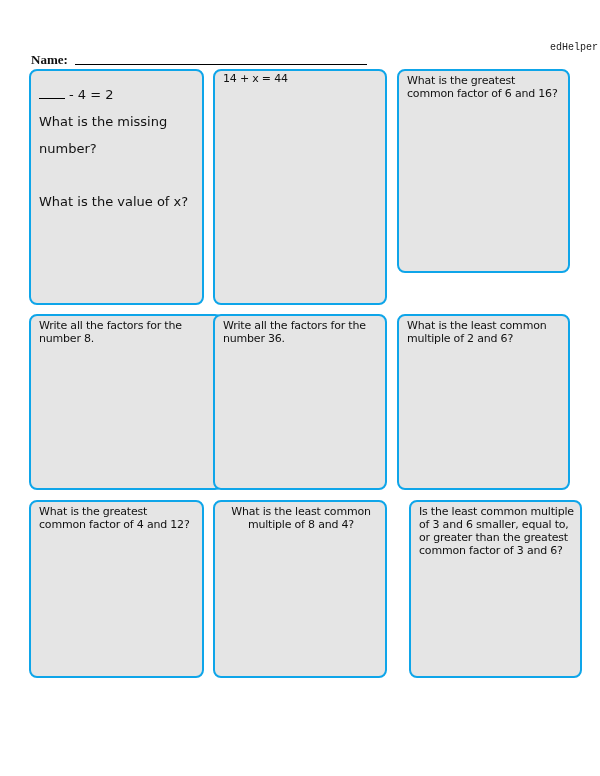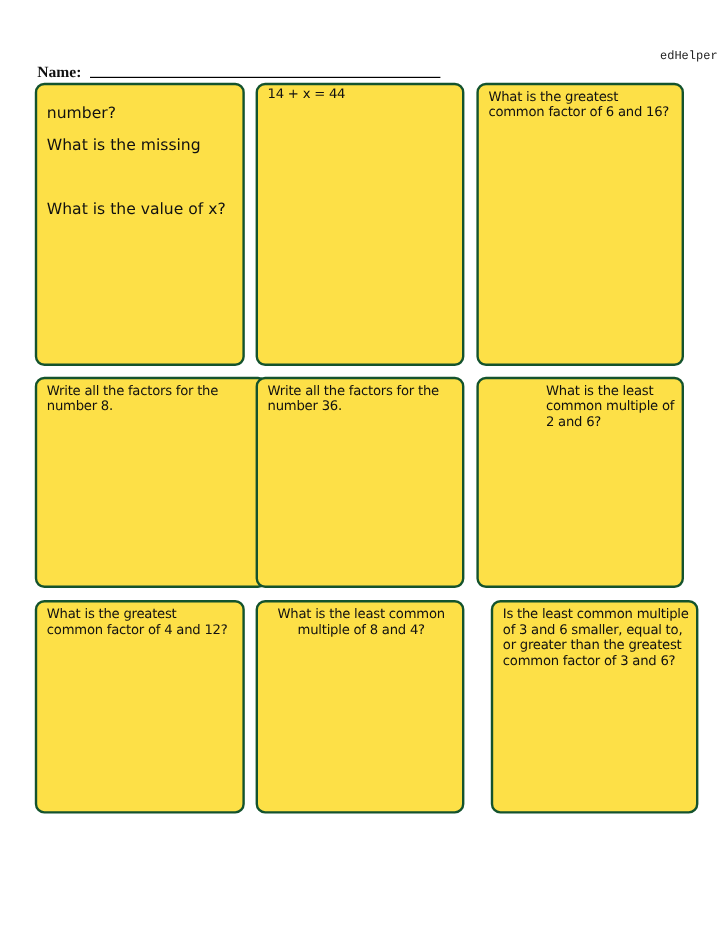--- a/index.html
+++ b/index.html
@@ -1,58 +1,59 @@
 <!DOCTYPE html>
 <html><head>
 <meta charset="utf-8">
 <style>
   html, body { margin:0; padding:0; }
   body { width:600px; height:776px; background:#ffffff; position:relative; overflow:hidden; font-family:"DejaVu Sans", sans-serif; color:#111; }
   .brand { position:absolute; left:526px; top:42px; font-family:Liberation Mono, monospace; font-size:10px; color:#222;margin-left:24px; }
   .name-row { position:absolute; left:31px; top:52px; font-family:Liberation Serif, serif; font-weight:bold; font-size:13px; }
   .name-line { position:absolute; left:75px; top:64px; width:292px; border-bottom:1px solid #000; }
-  .box { position:absolute; border:2px solid #14532d; border-radius:8px; box-sizing:border-box; background:#fde047; }
+  .box { position:absolute; border:2px solid #0ea5e9; border-radius:8px; box-sizing:border-box; background:#e5e5e5; }
   .q { font-size:11px; line-height:13px; padding:3px 6px 0 8px; letter-spacing:-0.2px; }
   .q1 { font-size:13px; line-height:27px; padding:10px 6px 0 8px; }
   .blank { display:inline-block; width:26px; border-bottom:1px solid #000; margin-right:4px; vertical-align:baseline; }
   .spacer { height:26px; }
 </style>
 </head>
 <body>
 
 <div class="brand">edHelper</div>
 <div class="name-row">Name:</div>
 <div class="name-line"></div>
 
 <div class="box" style="left:29px;top:69px;width:175px;height:236px;">
   <div class="q1">
+    <div><span class="blank"></span><span>- 4 = 2</span></div>
+    <div>What is the missing</div>
     <div>number?</div>
-    <div>What is the missing</div>
     <div class="spacer"></div>
     <div>What is the value of x?</div>
   </div>
 </div>
 
 <div class="box" style="left:213px;top:69px;width:174px;height:236px;">
   <div class="q" style="padding-top:1px">14 + x = 44</div>
 </div>
 
-<div class="box" style="left:397px;top:69px;width:173px;height:236px;">
+<div class="box" style="left:397px;top:69px;width:173px;height:204px;">
   <div class="q">What is the greatest common factor of 6 and 16?</div>
 </div>
 
 <div class="box" style="left:29px;top:314px;width:194px;height:176px;">
   <div class="q">Write all the factors for the number 8.</div>
 </div>
 
 <div class="box" style="left:213px;top:314px;width:174px;height:176px;">
   <div class="q">Write all the factors for the number 36.</div>
 </div>
 
-<div class="box" style="left:397px;top:314px;width:173px;height:176px;padding-left:48px;">
+<div class="box" style="left:397px;top:314px;width:173px;height:176px;">
   <div class="q">What is the least common multiple of 2 and 6?</div>
 </div>
 
 <div class="box" style="left:29px;top:500px;width:175px;height:178px;">
   <div class="q">What is the greatest common factor of 4 and 12?</div>
 </div>
 
 <div class="box" style="left:213px;top:500px;width:174px;height:178px;text-align:center;">
   <div class="q">What is the least common multiple of 8 and 4?</div>
 </div>

